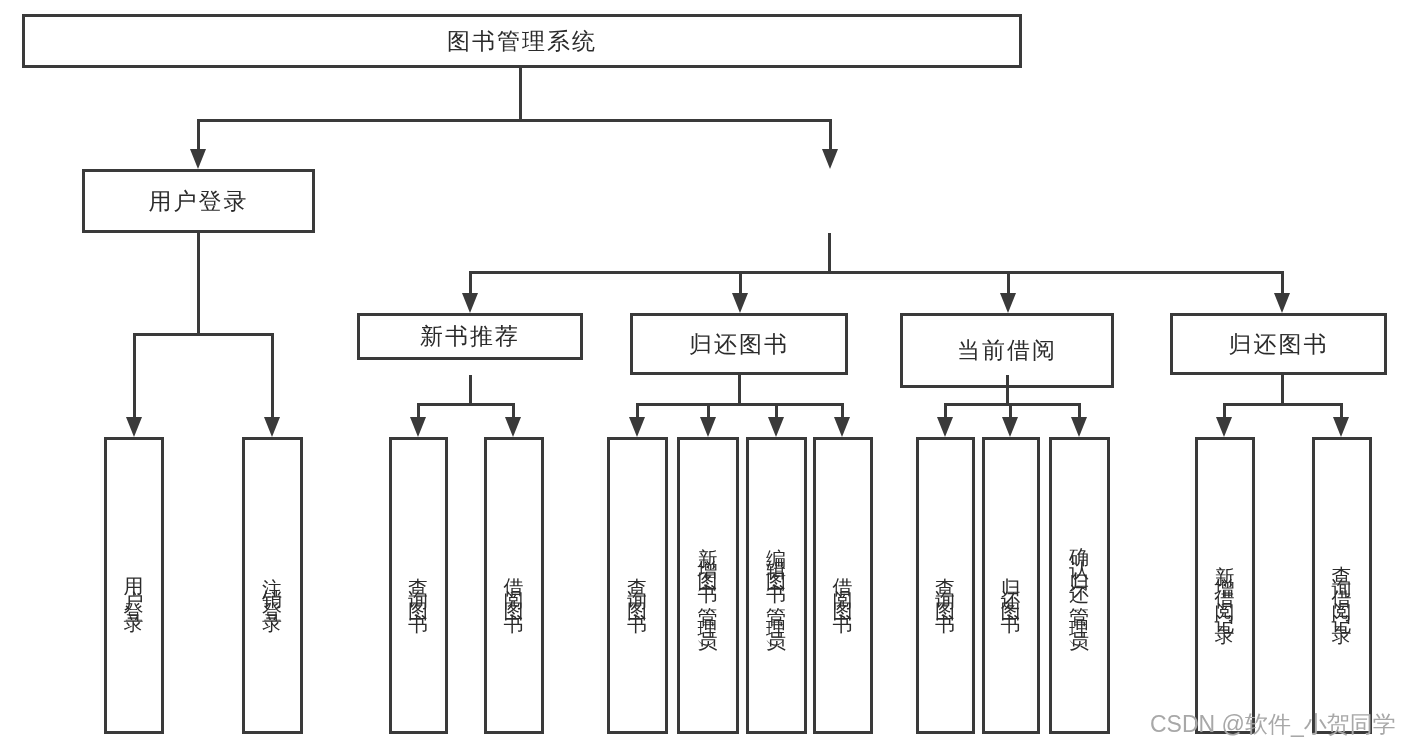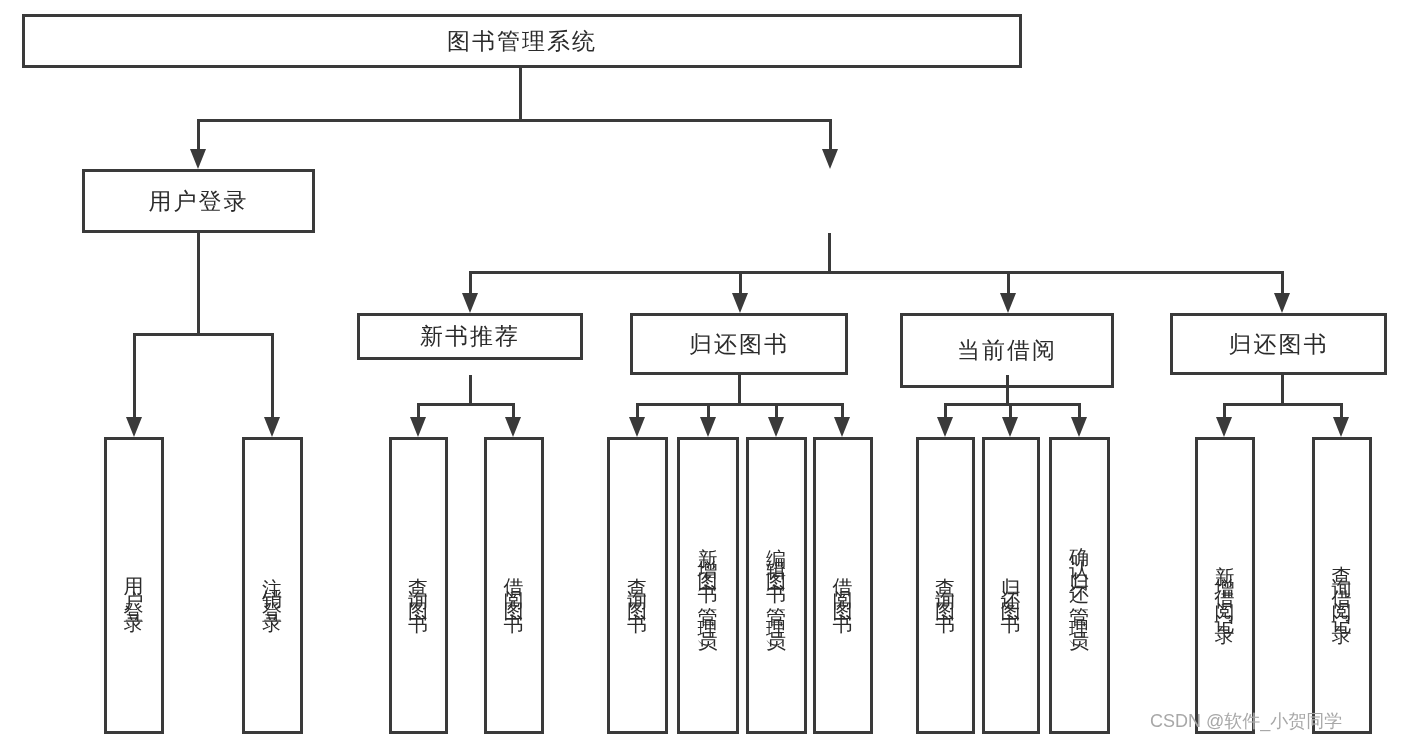--- a/index.html
+++ b/index.html
@@ -24,21 +24,21 @@
     font-size:20px;letter-spacing:12px;line-height:1.1;
   }
   .line{position:absolute;background:var(--line);}
   .arrow{
     position:absolute;width:0;height:0;
     border-left:8px solid transparent;border-right:8px solid transparent;
     border-top:20px solid var(--line);
   }
   .watermark{
     position:absolute;left:1150px;top:709px;width:256px;
-    font-size:18px;color:var(--wm);white-space:nowrap;z-index:5;
+    font-size:23px;color:var(--wm);white-space:nowrap;z-index:5;
     text-shadow:0 0 1px rgba(255,255,255,.4);
   }
 </style>
 </head>
 <body>
 
 <div id="canvas">
 
   <div class="box" style="left:22px;top:14px;width:1000px;height:54px">
     <span class="hlabel">图书管理系统</span>

